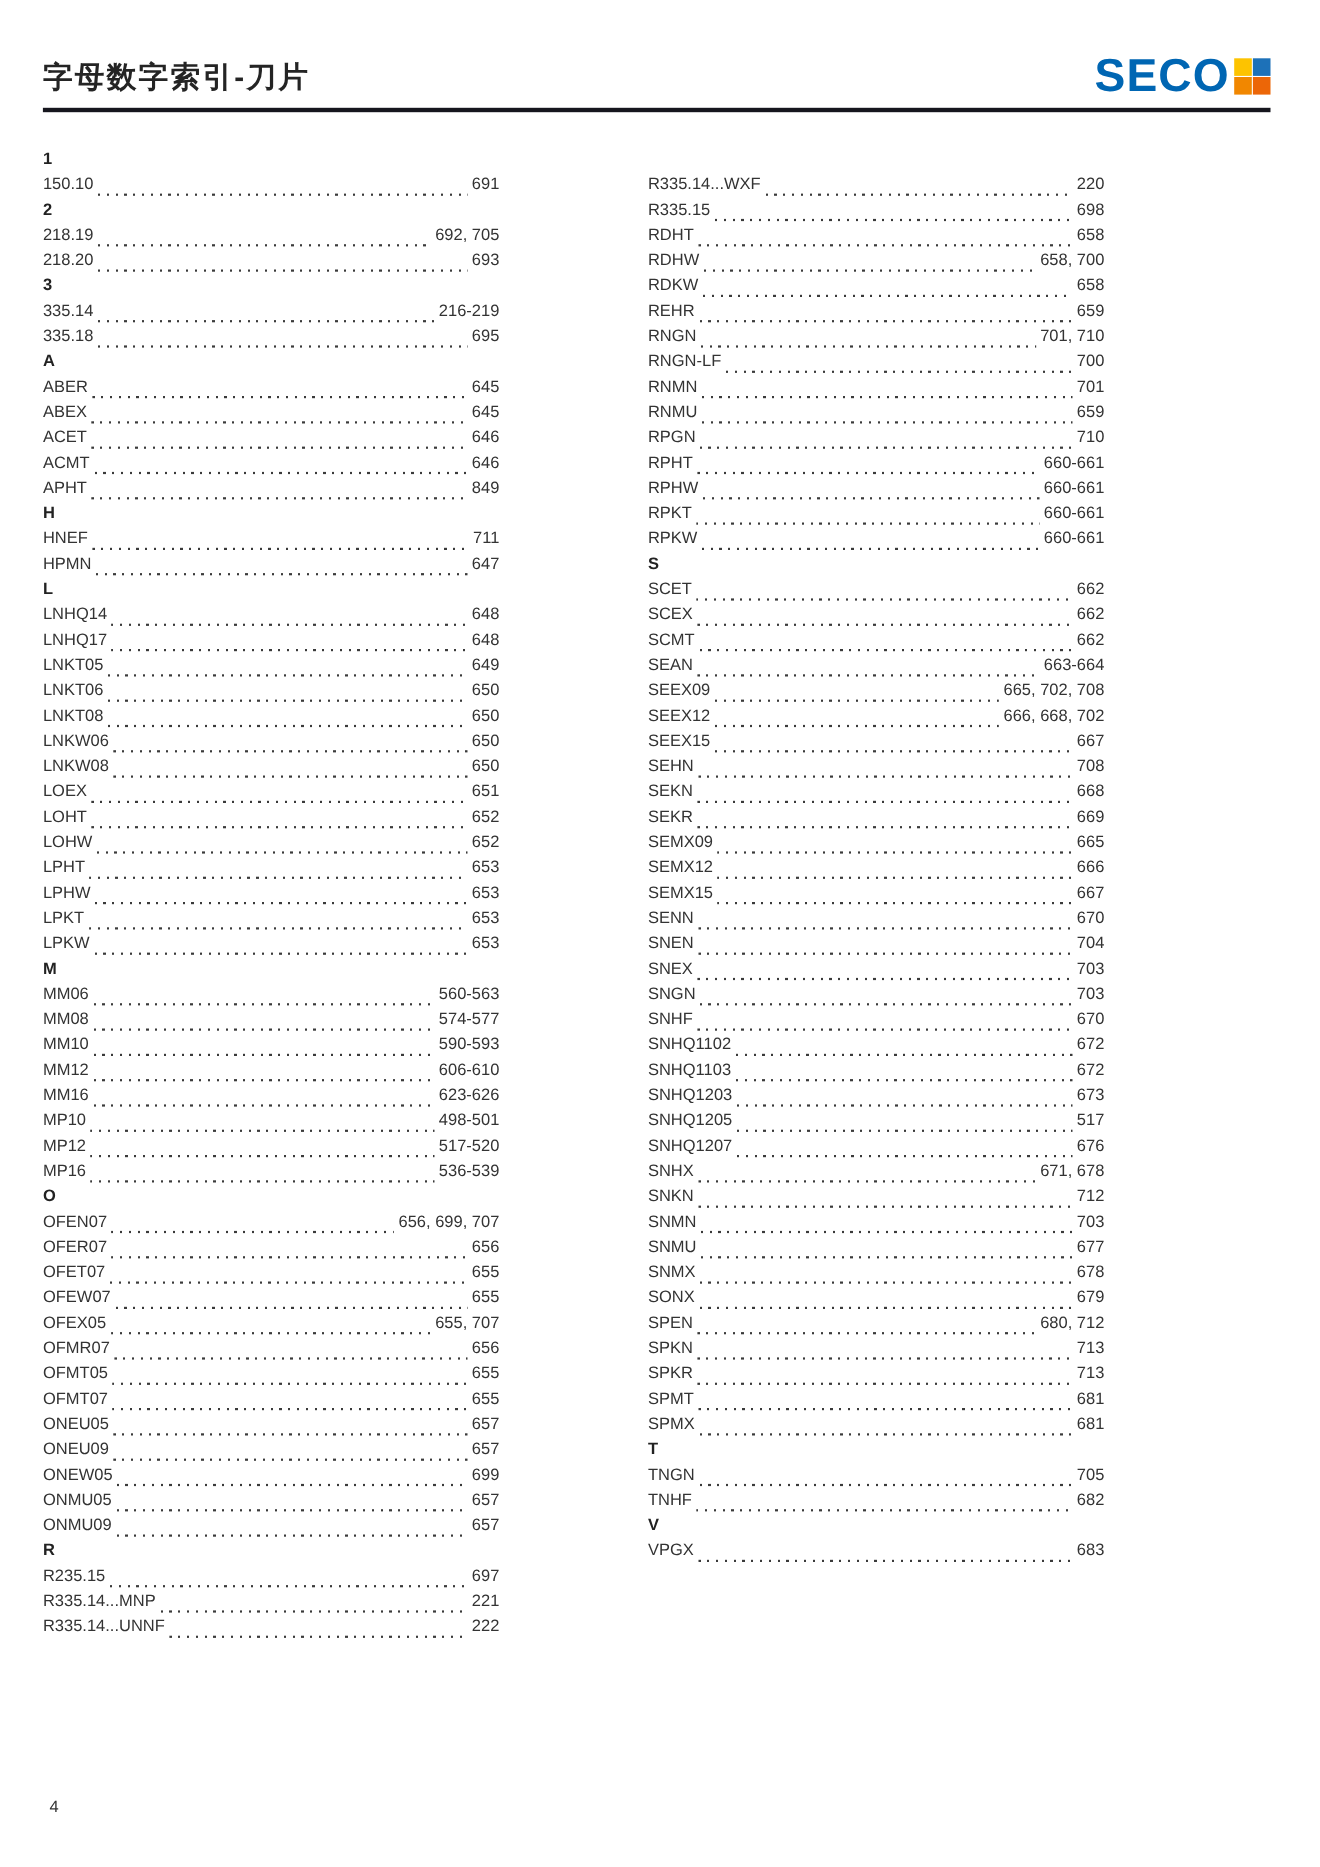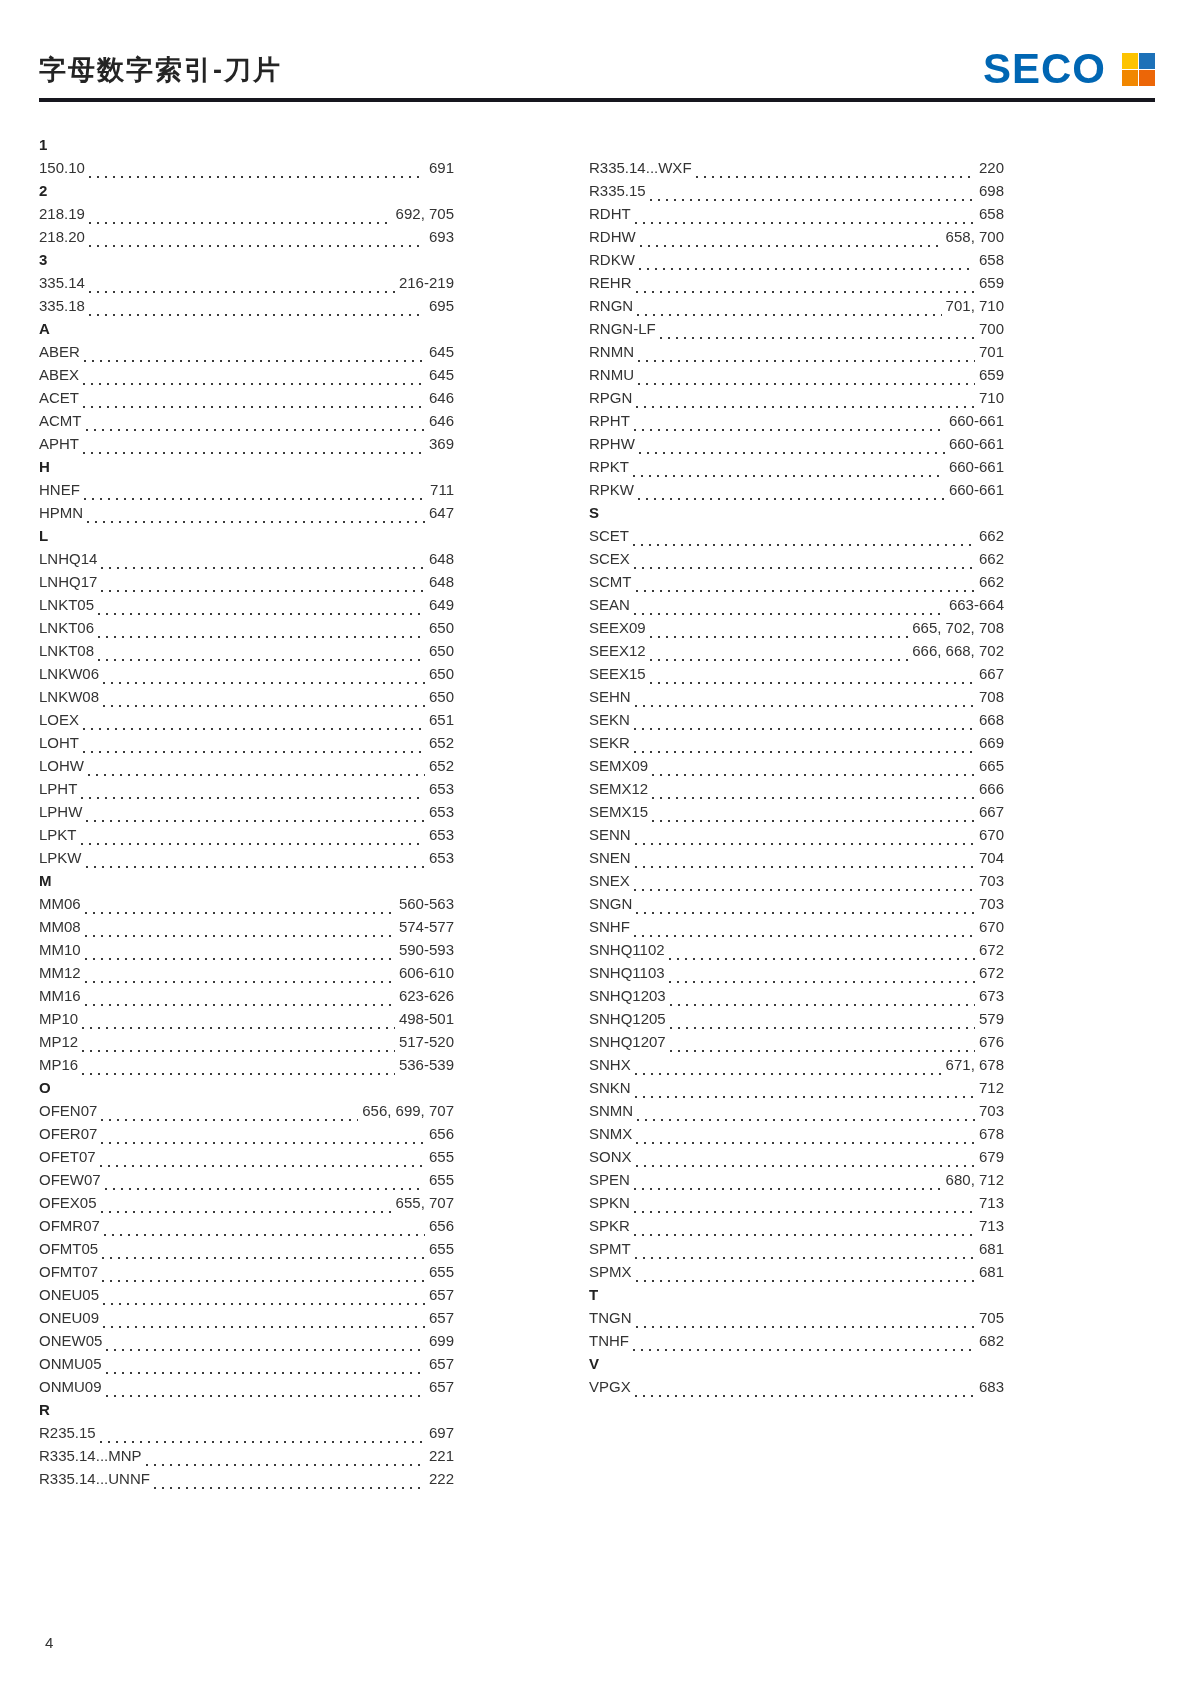--- a/index.html
+++ b/index.html
@@ -18,21 +18,21 @@
     justify-content: space-between;
     align-items: flex-end;
     height: 50px;
   }
   h1.page-title {
     font-size: 27px;
     font-weight: bold;
     color: #242424;
     letter-spacing: 2px;
   }
-  .logo { display: flex; align-items: center; gap: 16px; }
+  .logo { display: flex; align-items: center; gap: 4px; }
   .logo-text {
     font-size: 42px;
     font-weight: bold;
     letter-spacing: 1px;
     line-height: 0.9;
     color: #0066b3;
   }
   .logo-mark {
     display: grid;
     grid-template-columns: 16px 16px;
@@ -140,21 +140,21 @@
           <span class="pg">646</span>
         </div>
         <div class="line entry">
           <span class="name">ACMT</span>
           <span class="dots"></span>
           <span class="pg">646</span>
         </div>
         <div class="line entry">
           <span class="name">APHT</span>
           <span class="dots"></span>
-          <span class="pg">369</span>
+          <span class="pg">849</span>
         </div>
         <div class="line section">H</div>
         <div class="line entry">
           <span class="name">HNEF</span>
           <span class="dots"></span>
           <span class="pg">711</span>
         </div>
         <div class="line entry">
           <span class="name">HPMN</span>
           <span class="dots"></span>
@@ -533,41 +533,46 @@
           <span class="pg">672</span>
         </div>
         <div class="line entry">
           <span class="name">SNHQ1203</span>
           <span class="dots"></span>
           <span class="pg">673</span>
         </div>
         <div class="line entry">
           <span class="name">SNHQ1205</span>
           <span class="dots"></span>
-          <span class="pg">579</span>
+          <span class="pg">517</span>
         </div>
         <div class="line entry">
           <span class="name">SNHQ1207</span>
           <span class="dots"></span>
           <span class="pg">676</span>
         </div>
         <div class="line entry">
           <span class="name">SNHX</span>
           <span class="dots"></span>
           <span class="pg">671, 678</span>
         </div>
         <div class="line entry">
           <span class="name">SNKN</span>
           <span class="dots"></span>
           <span class="pg">712</span>
         </div>
         <div class="line entry">
           <span class="name">SNMN</span>
           <span class="dots"></span>
           <span class="pg">703</span>
+        </div>
+        <div class="line entry">
+          <span class="name">SNMU</span>
+          <span class="dots"></span>
+          <span class="pg">677</span>
         </div>
         <div class="line entry">
           <span class="name">SNMX</span>
           <span class="dots"></span>
           <span class="pg">678</span>
         </div>
         <div class="line entry">
           <span class="name">SONX</span>
           <span class="dots"></span>
           <span class="pg">679</span>

